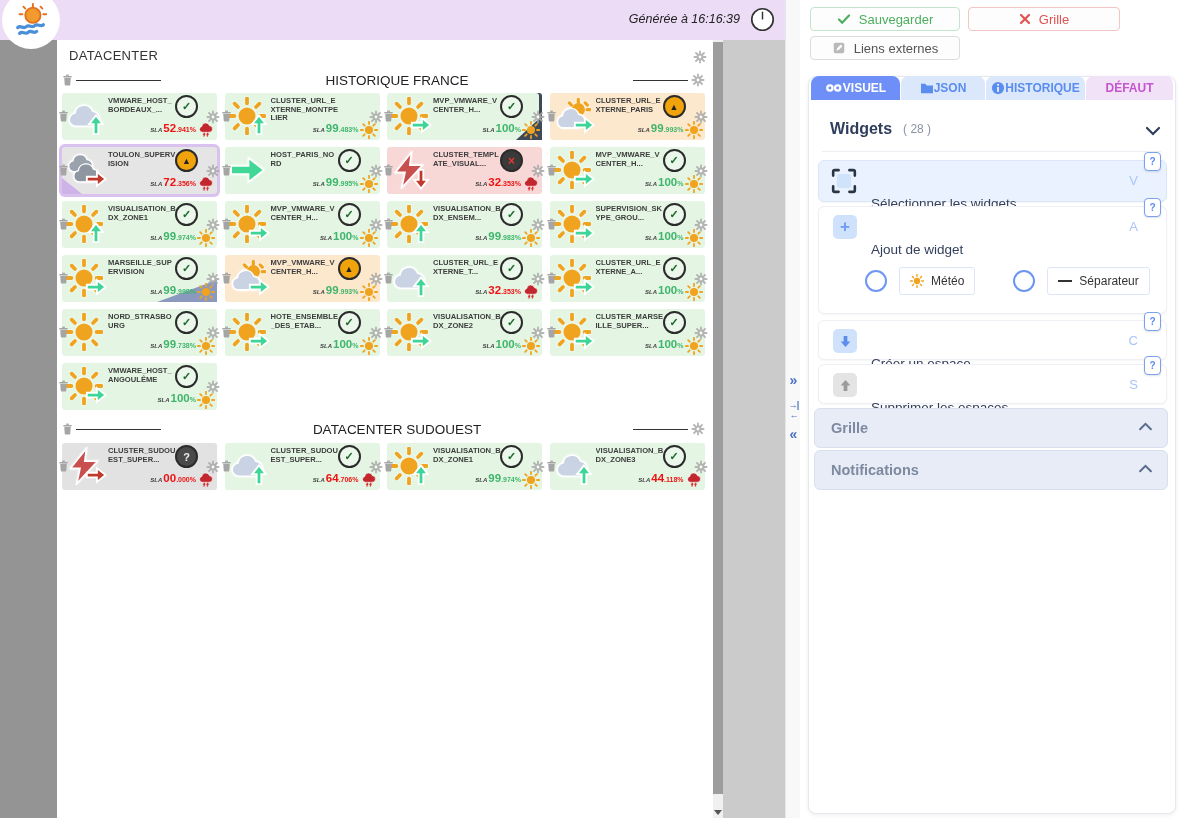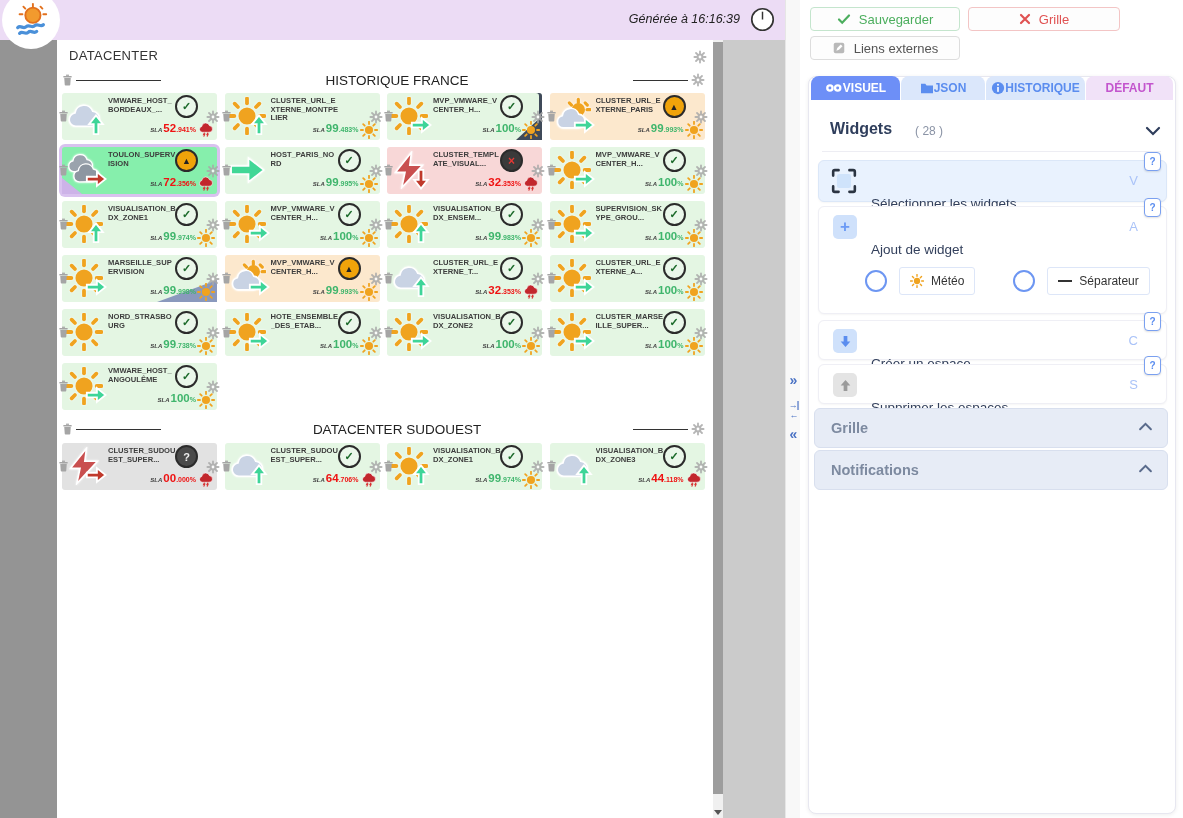--- a/index.html
+++ b/index.html
@@ -44,21 +44,21 @@
   .sep-sp{flex:1;}
   .trash{width:13px;height:14px;}
   .grid{position:absolute;left:5px;width:650px;display:flex;flex-wrap:wrap;gap:7px 7.5px;}
   .grid-fr{top:53px;} .grid-sud{top:403px;}
 
   
   .tile{position:relative;width:155px;height:47px;border-radius:3px;background:#e4f6e3;flex:0 0 auto;}
   .tile--peach{background:#fce8cd;}
   .tile--pink{background:#f8d7d7;}
   .tile--gray{background:#e2e2e2;}
-  .tile--select{background:#86efac;box-shadow:0 0 0 3px #d9c2ef;}
+  .tile--select{background:#e5e5e5;box-shadow:0 0 0 3px #d9c2ef;}
   .tile--select::after{content:"";position:absolute;left:0;bottom:0;width:0;height:0;
       border-bottom:16px solid #cdb3e8;border-right:20px solid transparent;}
   .tile.fold-dark::after{content:"";position:absolute;right:0;bottom:0;width:0;height:0;
       border-bottom:24px solid #3f4a59;border-left:26px solid transparent;}
   .tile.fold-dark{box-shadow:inset -3px 0 0 #3f4a59;}
   .tile.fold-slate::after{content:"";position:absolute;right:0;bottom:0;width:0;height:0;
       border-bottom:22px solid #8a99bd;border-left:60px solid transparent;}
   .tile-trash{position:absolute;left:-5px;top:16px;width:13px;height:14px;z-index:3;}
   .tile-main-ic{position:absolute;left:3px;top:4px;width:38px;height:38px;z-index:1;
       filter:drop-shadow(0 0 1px #fff);}
@@ -89,21 +89,21 @@
   .btn-cancel{left:168px;top:7px;width:150px;border:1px solid #f3c5c5;color:#e05252;}
   .btn-links{left:10px;top:36px;width:148px;border:1px solid #ddd;color:#555;}
   .card{position:absolute;left:8px;top:76px;width:366px;height:736px;background:#fff;
         border:1px solid #e7e7f0;border-radius:8px;box-shadow:0 1px 4px rgba(0,0,0,.07);}
   .tab{position:absolute;top:76px;height:24px;display:flex;align-items:center;justify-content:center;
        gap:0;font-size:12px;font-weight:bold;border-radius:8px 8px 0 0;cursor:pointer;z-index:4;}
   .tab-visuel{left:11px;width:89px;background:#6d8ff7;color:#fff;}
   .tab-json{left:101px;width:84px;background:#dbe7fb;color:#5b8def;}
   .tab-histo{left:186px;width:99px;background:#dbe7fb;color:#5b8def;}
   .tab-defaut{left:286px;width:87px;background:#f1e2f8;color:#c355cd;}
-  .widgets-hdr{position:absolute;left:30px;top:120px;right:30px;display:flex;align-items:flex-end;gap:23px;}
+  .widgets-hdr{position:absolute;left:30px;top:120px;right:30px;display:flex;align-items:center;gap:11px;}
   .widgets-title{font-size:16px;font-weight:bold;color:#2f3e5c;}
   .widgets-count{font-size:12px;color:#8a93a5;}
   .hdr-chev{position:absolute;left:345px;top:126px;}
   .hdr-line{position:absolute;left:22px;right:22px;top:151px;height:1px;background:#ededf3;}
   .prow{position:absolute;left:18px;width:347px;background:#fff;border:1px solid #efeff5;
         border-radius:6px;box-shadow:0 1px 2px rgba(0,0,0,.04);}
   .prow-inner{height:40px;display:flex;align-items:center;cursor:pointer;}
   .row-select{top:160px;height:40px;background:#e9f2fe;border-color:#dbe7f8;}
   .row-addcard{top:206px;height:106px;}
   .row-create{top:320px;height:38px;}

